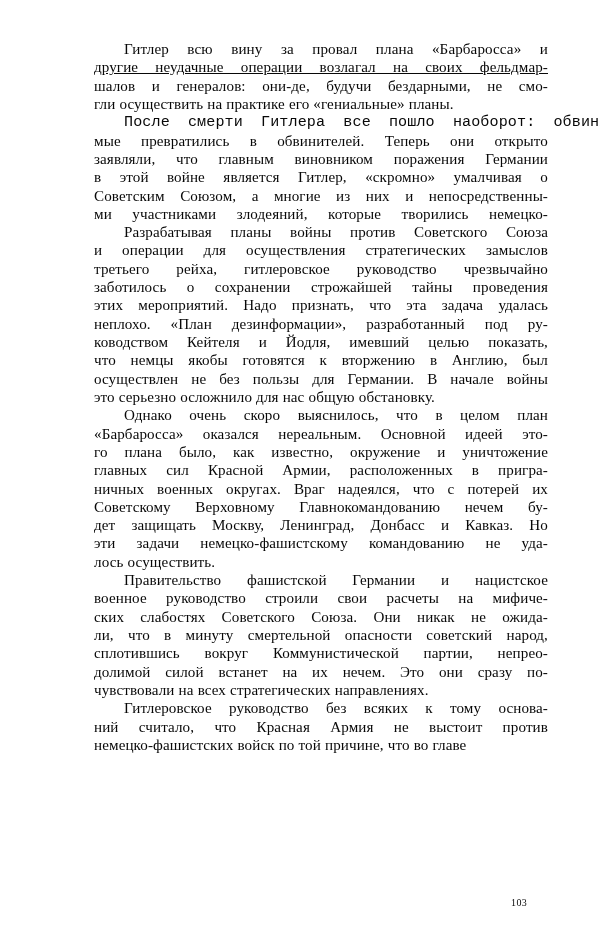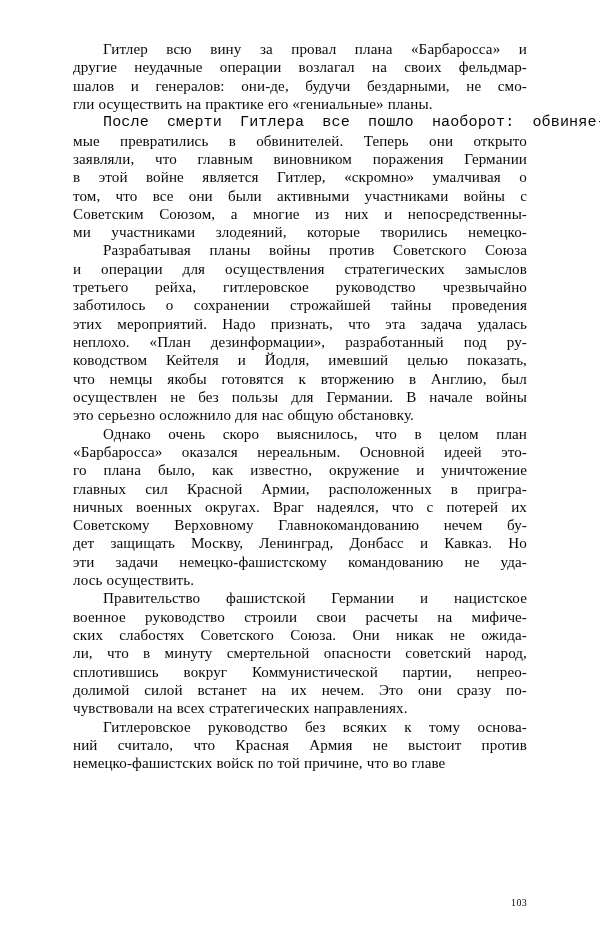--- a/index.html
+++ b/index.html
@@ -64,40 +64,40 @@
     bottom: 38px;
     font-size: 10px;
     line-height: 1;
     letter-spacing: 0.3px;
     font-family: "Liberation Serif", "DejaVu Serif", serif;
   }
 
   
   .text-column, .page-number {
     filter: contrast(1.04);
+    margin-left: 21px;
   }
 </style>
 </head>
 <body>
 
 <div class="page">
 
   <div class="text-column">
       <p class="para">
         <span class="ln indent" style="word-spacing: 9px;">Гитлер всю вину за провал плана «Барбаросса» и</span>
-        <span class="ln" style="word-spacing: 9px;">другие неудачные операции возлагал на своих фельдмар-</span>
+        <span class="ln" style="word-spacing: 9px; text-decoration: underline;">другие неудачные операции возлагал на своих фельдмар-</span>
         <span class="ln" style="word-spacing: 9px;">шалов и генералов: они-де, будучи бездарными, не смо-</span>
         <span class="ln last">гли осуществить на практике его «гениальные» планы.</span>
       </p>
       <p class="para">
         <span class="ln indent" style="word-spacing: 9px; font-family: Liberation Mono, monospace;">После смерти Гитлера все пошло наоборот: обвиняе-</span>
         <span class="ln" style="word-spacing: 9px;">мые превратились в обвинителей. Теперь они открыто</span>
         <span class="ln" style="word-spacing: 9px;">заявляли, что главным виновником поражения Германии</span>
         <span class="ln" style="word-spacing: 9px;">в этой войне является Гитлер, «скромно» умалчивая о</span>
-        <span class="ln" style="word-spacing: 9px;">том, что все они были активными участниками войны с</span>
         <span class="ln" style="word-spacing: 9px;">Советским Союзом, а многие из них и непосредственны-</span>
         <span class="ln" style="word-spacing: 9px;">ми участниками злодеяний, которые творились немецко-</span>
       </p>
       <p class="para">
         <span class="ln indent" style="word-spacing: 9px;">Разрабатывая планы войны против Советского Союза</span>
         <span class="ln" style="word-spacing: 9px;">и операции для осуществления стратегических замыслов</span>
         <span class="ln" style="word-spacing: 9px;">третьего рейха, гитлеровское руководство чрезвычайно</span>
         <span class="ln" style="word-spacing: 9px;">заботилось о сохранении строжайшей тайны проведения</span>
         <span class="ln" style="word-spacing: 8.99px;">этих мероприятий. Надо признать, что эта задача удалась</span>
         <span class="ln" style="word-spacing: 9px;">неплохо. «План дезинформации», разработанный под ру-</span>

